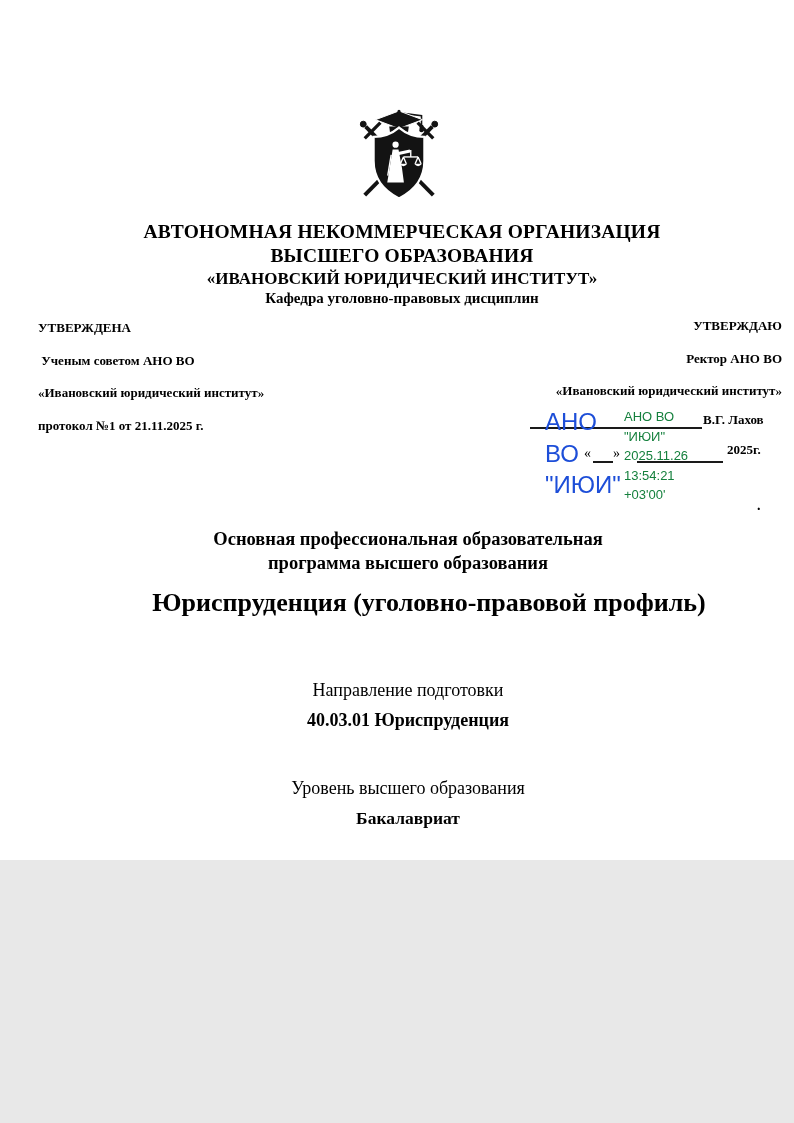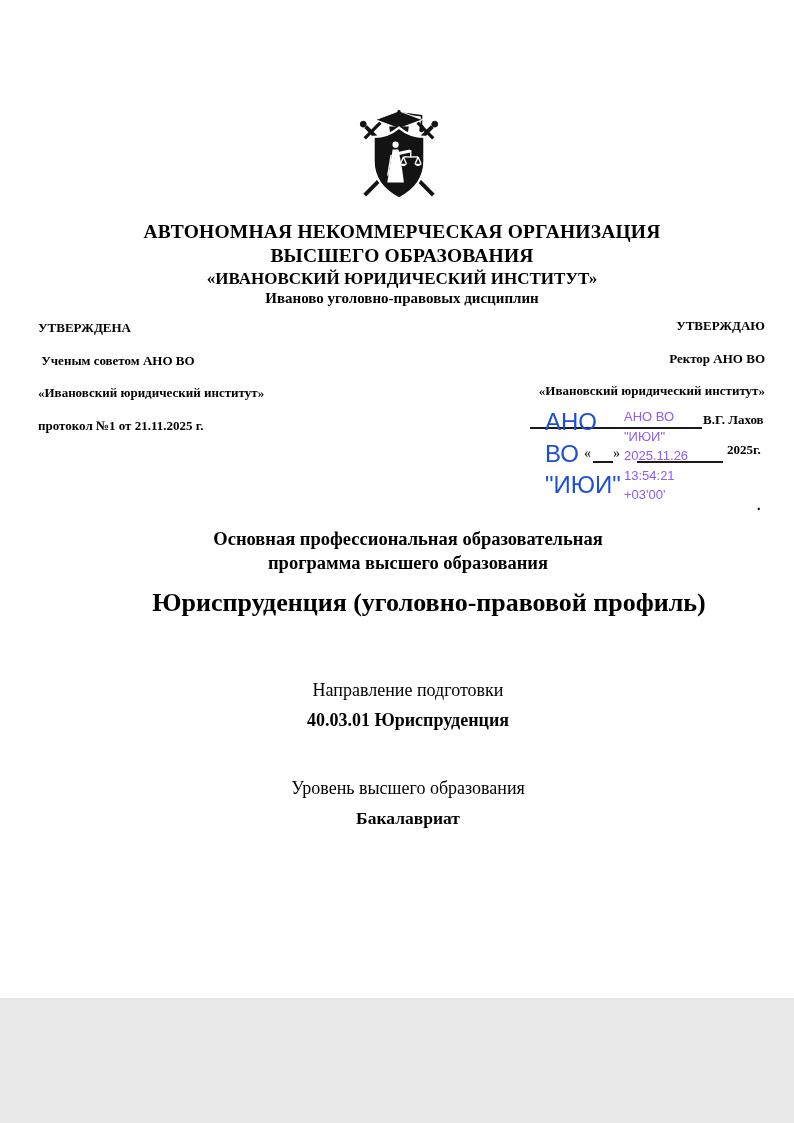--- a/index.html
+++ b/index.html
@@ -1,55 +1,55 @@
 <!DOCTYPE html>
 <html><head>
 <meta charset="utf-8">
 <style>
   html,body { margin:0; padding:0; background:#e8e8e8; }
   .page {
     position:relative;
-    width:794px; height:998px;
+    width:794px; height:860px;
     margin:0 auto;
     background:#ffffff;
     font-family:"Liberation Serif","DejaVu Serif",serif;
     color:#000;
     overflow:hidden;
   }
   
   .logo { position:absolute; left:350px; top:107px; width:98px; height:94px; }
   
   .org-header { position:absolute; left:0; top:220px; width:794px; text-align:center; padding-left:10px; box-sizing:border-box; }
   .org-l1, .org-l2 { font-size:19.5px; font-weight:bold; line-height:24px; letter-spacing:0.2px; }
   .org-l3 { font-size:17px; font-weight:bold; line-height:19px; margin-top:1px; }
   .org-l4 { font-size:15px; font-weight:bold; line-height:18px; margin-top:1px; }
   
   .approve-left  { position:absolute; left:38px;  top:320px; text-align:left; }
-  .approve-right { position:absolute; right:29px; top:318px; text-align:right;margin-left:40px; }
+  .approve-right { position:absolute; right:12px; top:318px; text-align:right;margin-left:40px; }
   .approve-row { font-size:13px; font-weight:bold; line-height:15px; margin:0 0 17.5px 0; white-space:pre; }
   
   .sig-area { position:absolute; left:520px; top:400px; width:274px; height:140px; }
   .sig-area .hline { position:absolute; height:1.5px; background:#1a1a1a; }
   .sig-line1 { left:10px; top:27px; width:172px; }
   .sig-line-short { left:73px; top:61px; width:20px; }
   .sig-line2 { left:117px; top:61px; width:86px; }
   .sig-name { position:absolute; left:183px; top:12px; font-size:13px; font-weight:bold; white-space:nowrap; }
   .sig-year { position:absolute; left:207px; top:42px; font-size:13px; font-weight:bold; }
   .q-open  { position:absolute; left:64px; top:46px; font-size:14px; }
   .q-close { position:absolute; left:93px; top:46px; font-size:14px; }
   .sig-period { position:absolute; left:237px; top:98px; font-size:14px; font-weight:bold; }
   .stamp-big {
     position:absolute; left:25px; top:6px;
     font-family:"Liberation Sans","DejaVu Sans",sans-serif;
     font-size:24px; line-height:31.5px; color:#1d4ed8; white-space:nowrap;
   }
   .stamp-small {
     position:absolute; left:104px; top:7px;
     font-family:"Liberation Sans","DejaVu Sans",sans-serif;
-    font-size:13px; line-height:19.5px; color:#8b5cf6; white-space:nowrap;
+    font-size:13px; line-height:19.5px; color:#15803d; white-space:nowrap;
   }
   
   .ctr { position:absolute; left:0; width:794px; text-align:center; padding-left:22px; box-sizing:border-box; }
   .t-program { top:528px; font-size:18.5px; font-weight:bold; line-height:23.5px; }
   .t-profile { top:588px; font-size:26px; font-weight:bold;margin-left:21px; }
   .t-dir-label { top:680px; font-size:18px;text-align:center; }
   .t-dir-value { top:710px; font-size:18px; font-weight:bold; }
   .t-level-label { top:778px; font-size:18px; }
   .t-level-value { top:808px; font-size:17.5px; font-weight:bold; }
   .footer-city { top:1029px; font-size:14px; font-weight:bold; padding-left:2px; }
@@ -96,21 +96,21 @@
       </g>
       <path d="M50.5,58 L58.5,58 Q54.5,63 50.5,58 Z" fill="#ffffff"></path>
       <path d="M65.5,58 L73.5,58 Q69.5,63 65.5,58 Z" fill="#ffffff"></path>
     </svg>
   </div>
 
   <header class="org-header">
     <div class="org-l1">АВТОНОМНАЯ НЕКОММЕРЧЕСКАЯ ОРГАНИЗАЦИЯ</div>
     <div class="org-l2">ВЫСШЕГО ОБРАЗОВАНИЯ</div>
     <div class="org-l3">«ИВАНОВСКИЙ ЮРИДИЧЕСКИЙ ИНСТИТУТ»</div>
-    <div class="org-l4">Иваново уголовно-правовых дисциплин</div>
+    <div class="org-l4">Кафедра уголовно-правовых дисциплин</div>
   </header>
 
   <section class="approve-left">
     <p class="approve-row">УТВЕРЖДЕНА</p>
     <p class="approve-row"> Ученым советом АНО ВО</p>
     <p class="approve-row">«Ивановский юридический институт»</p>
     <p class="approve-row">протокол №1 от 21.11.2025 г.</p>
   </section>
 
   <section class="approve-right">

